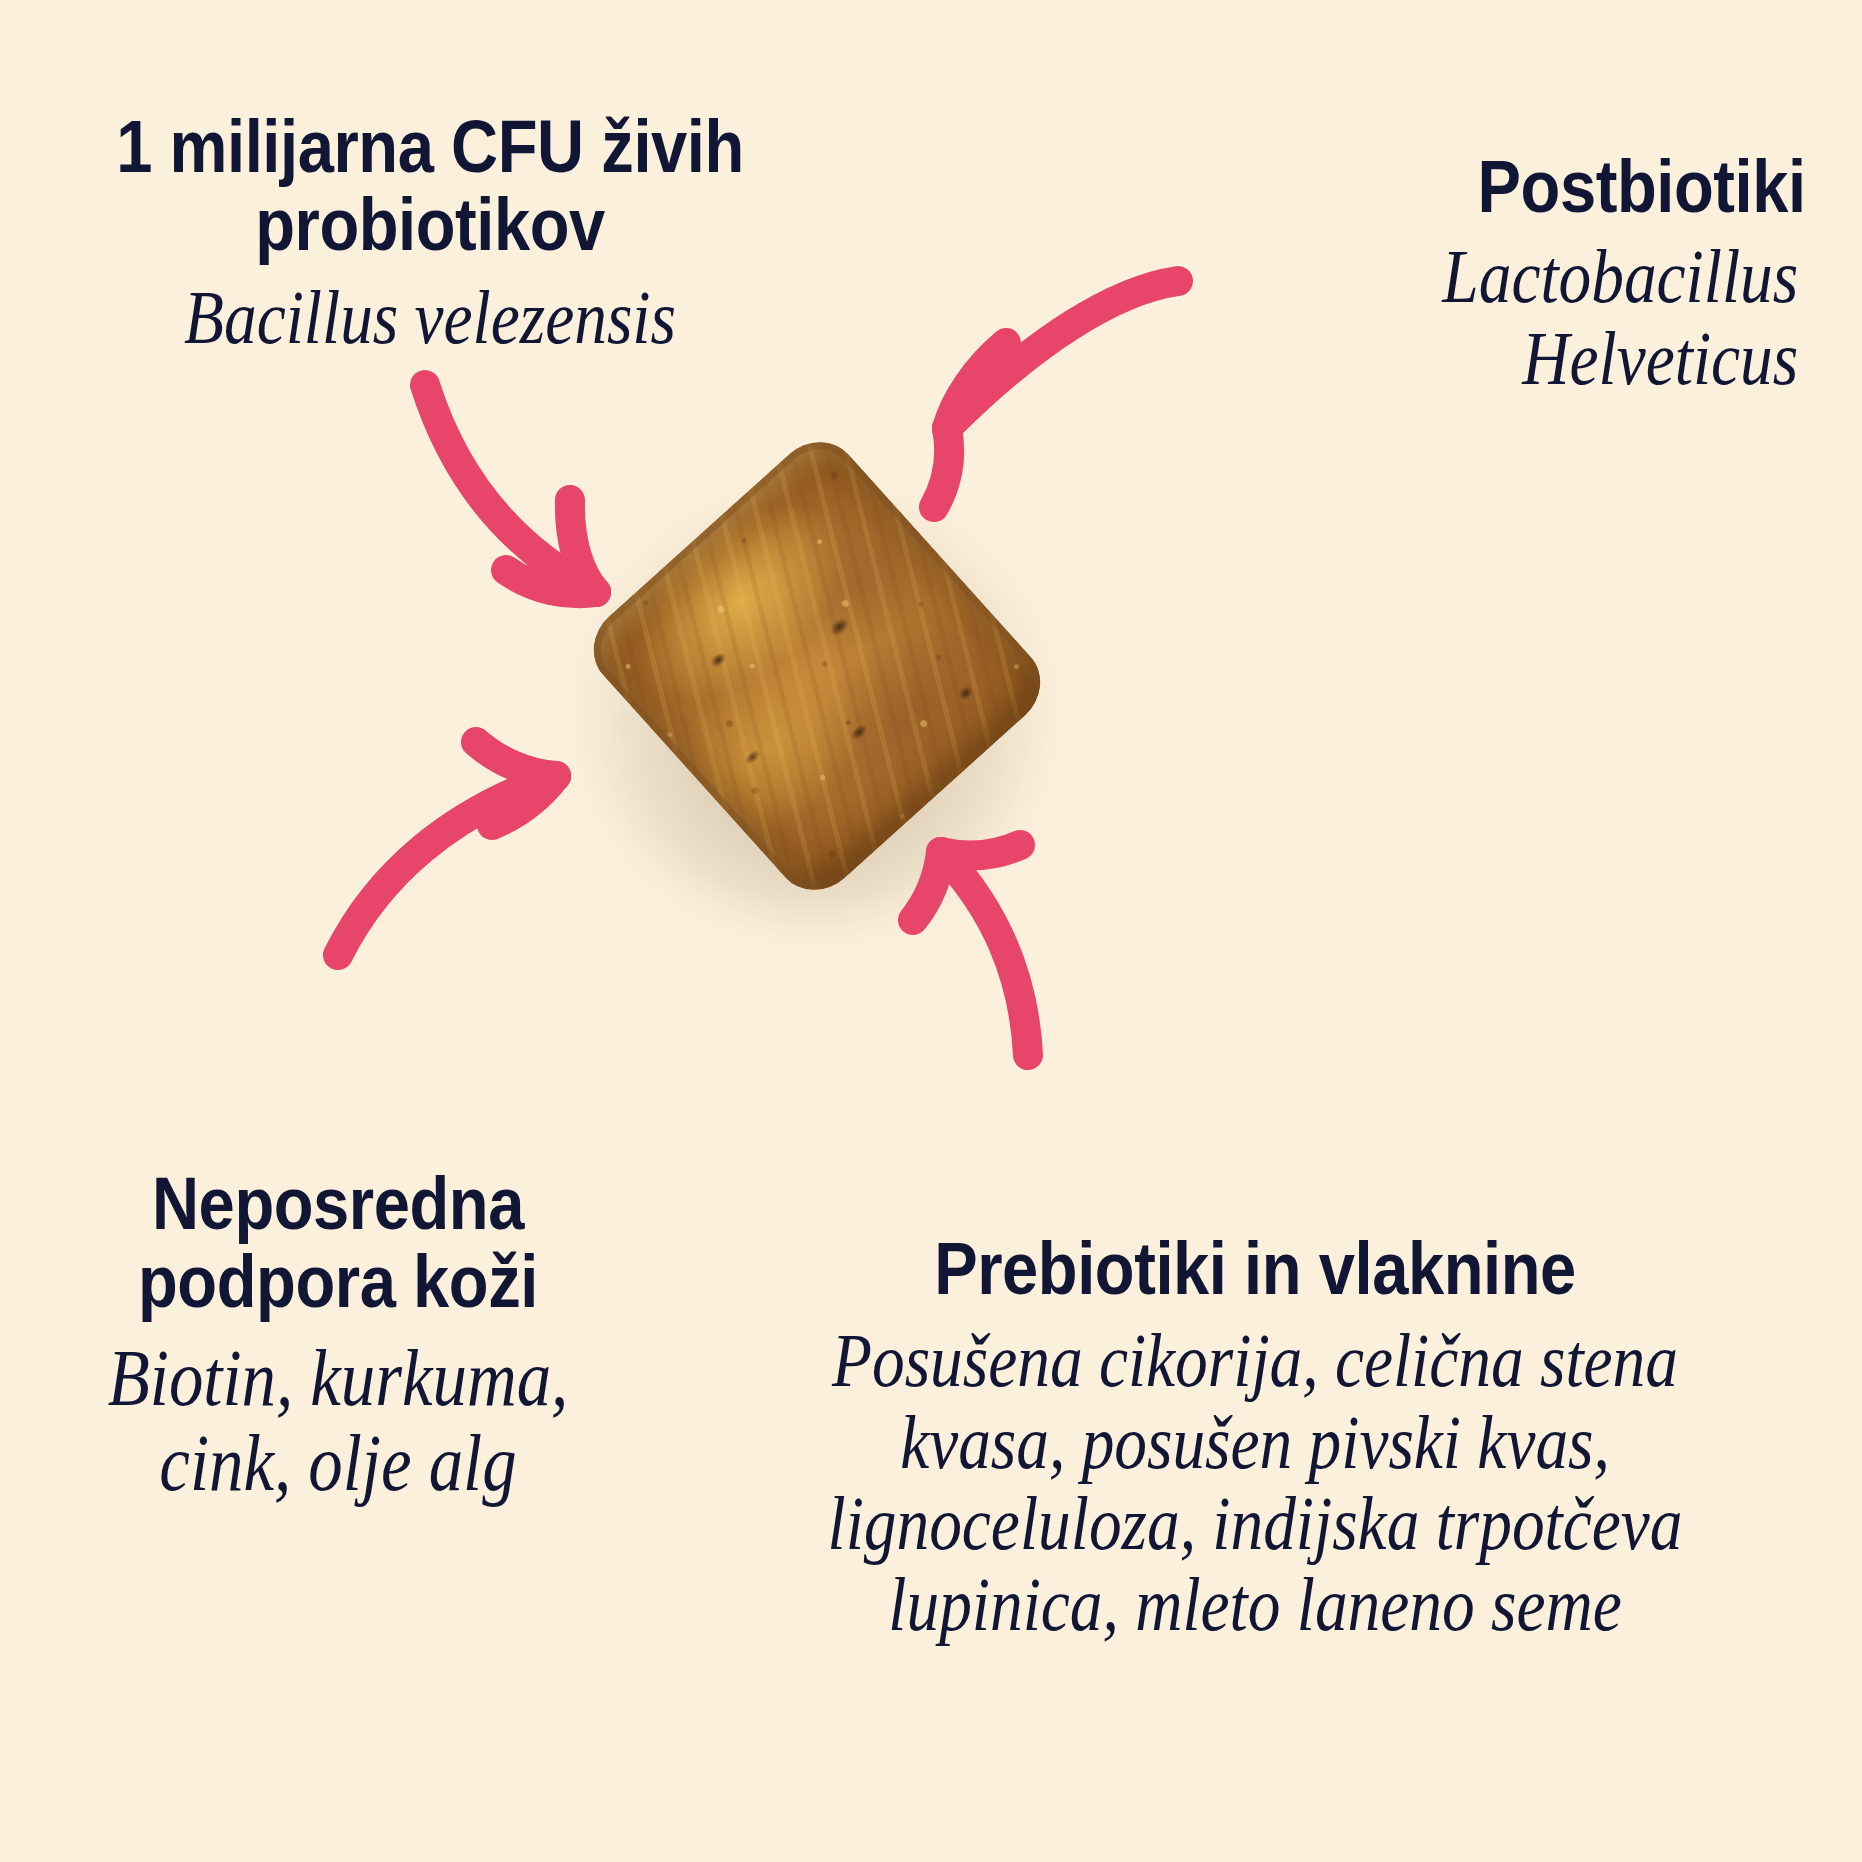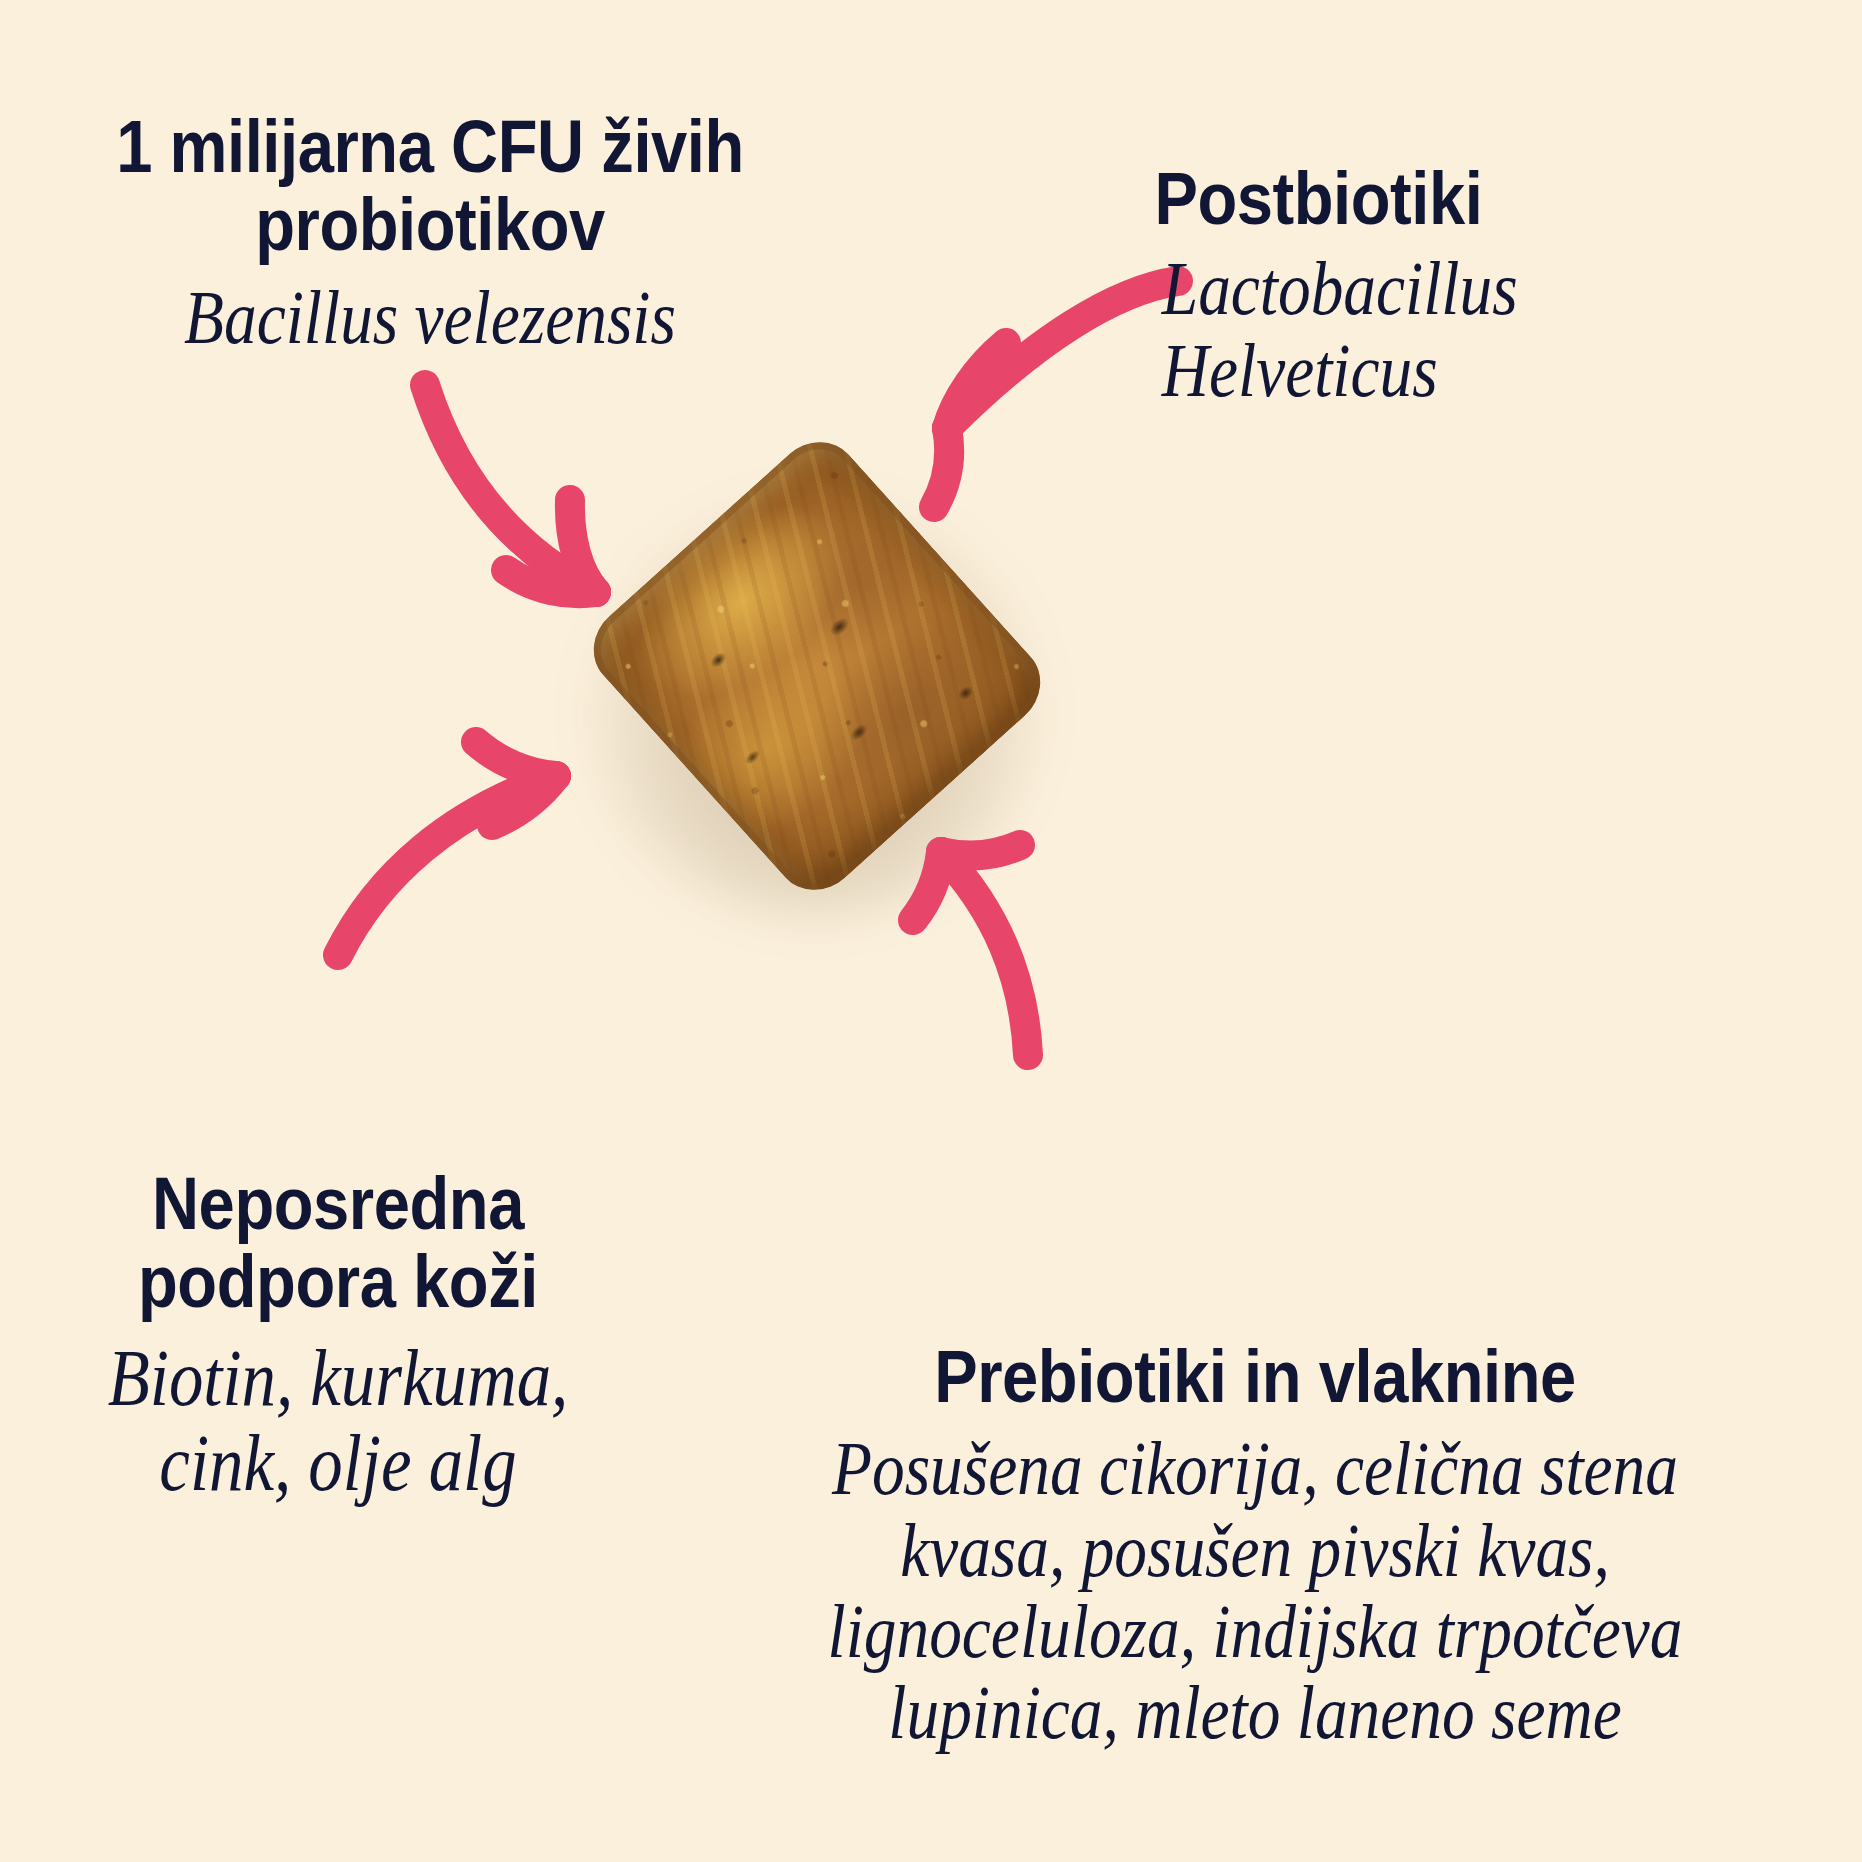--- a/index.html
+++ b/index.html
@@ -56,23 +56,23 @@
   }
   #block-probiotics .sub {
     font-size: 76px;
     margin-top: 12px;
     transform-origin: center top;
   }
 
   
   #block-postbiotics {
     left: 1110px;
-    top: 160px;
+    top: 148px;
     width: 740px;
-    text-align: left;
+    text-align: right;
   }
   #block-postbiotics .heading {
     font-size: 74px;
     transform-origin: center top;
   }
   #block-postbiotics .sub {
     font-size: 76px;
     margin-top: 10px;
     transform-origin: center top;
   }
@@ -90,21 +90,21 @@
   }
   #block-skin .sub {
     font-size: 80px;
     margin-top: 14px;
     transform-origin: center top;
   }
 
   
   #block-prebiotics {
     left: 660px;
-    top: 1338px;
+    top: 1230px;
     width: 1190px;
     text-align: center;
   }
   #block-prebiotics .heading {
     font-size: 74px;
     transform-origin: center top;
   }
   #block-prebiotics .sub {
     font-size: 76px;
     margin-top: 12px;

